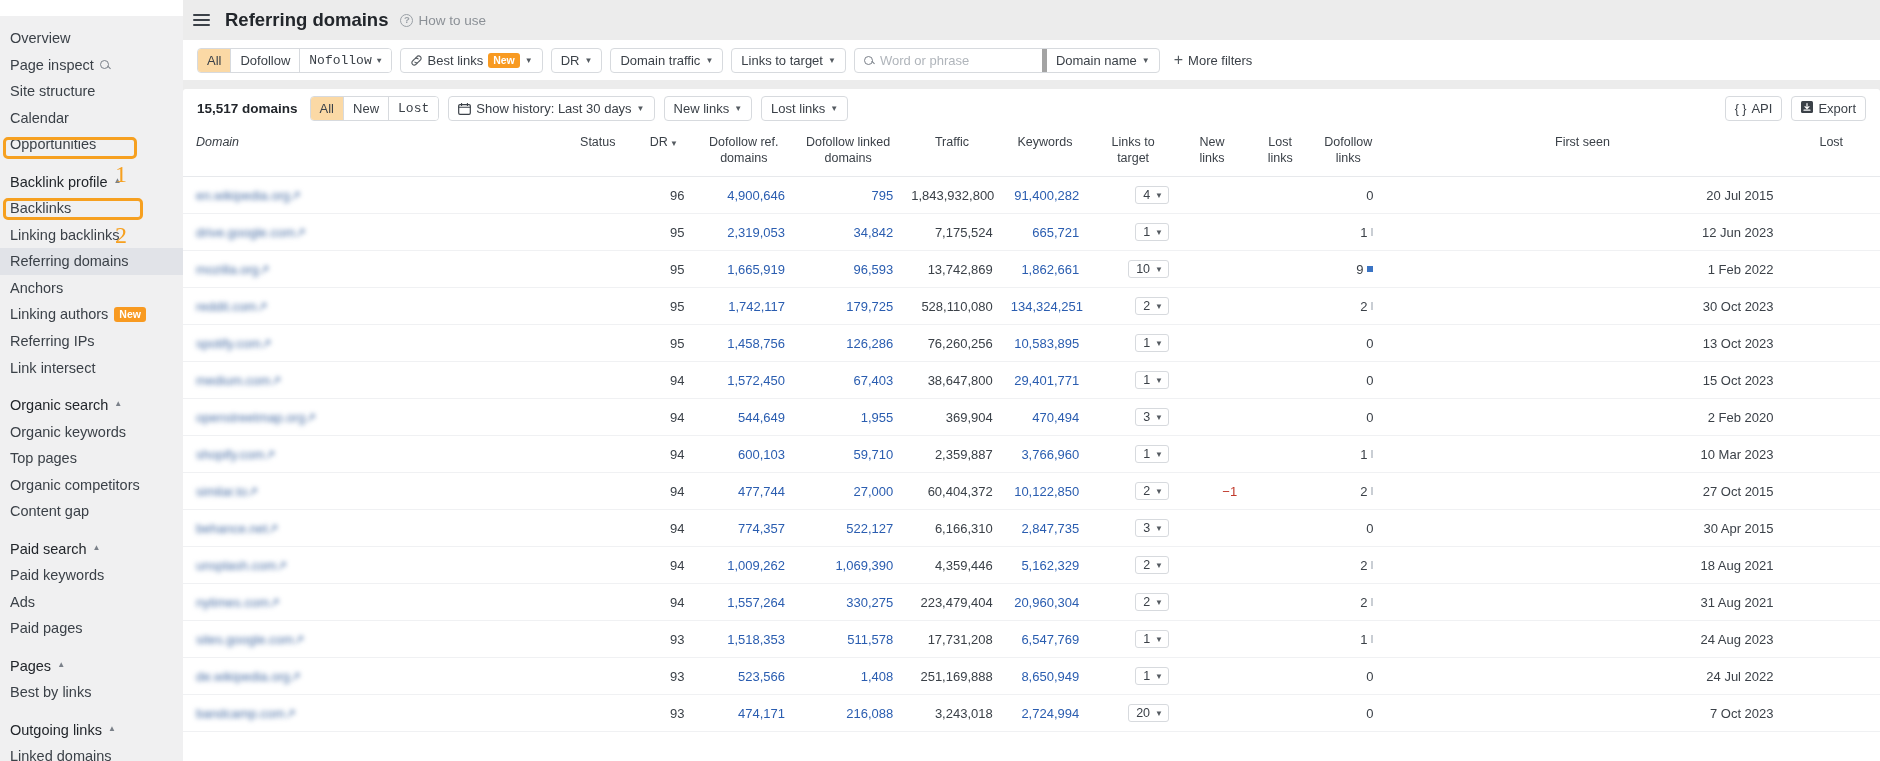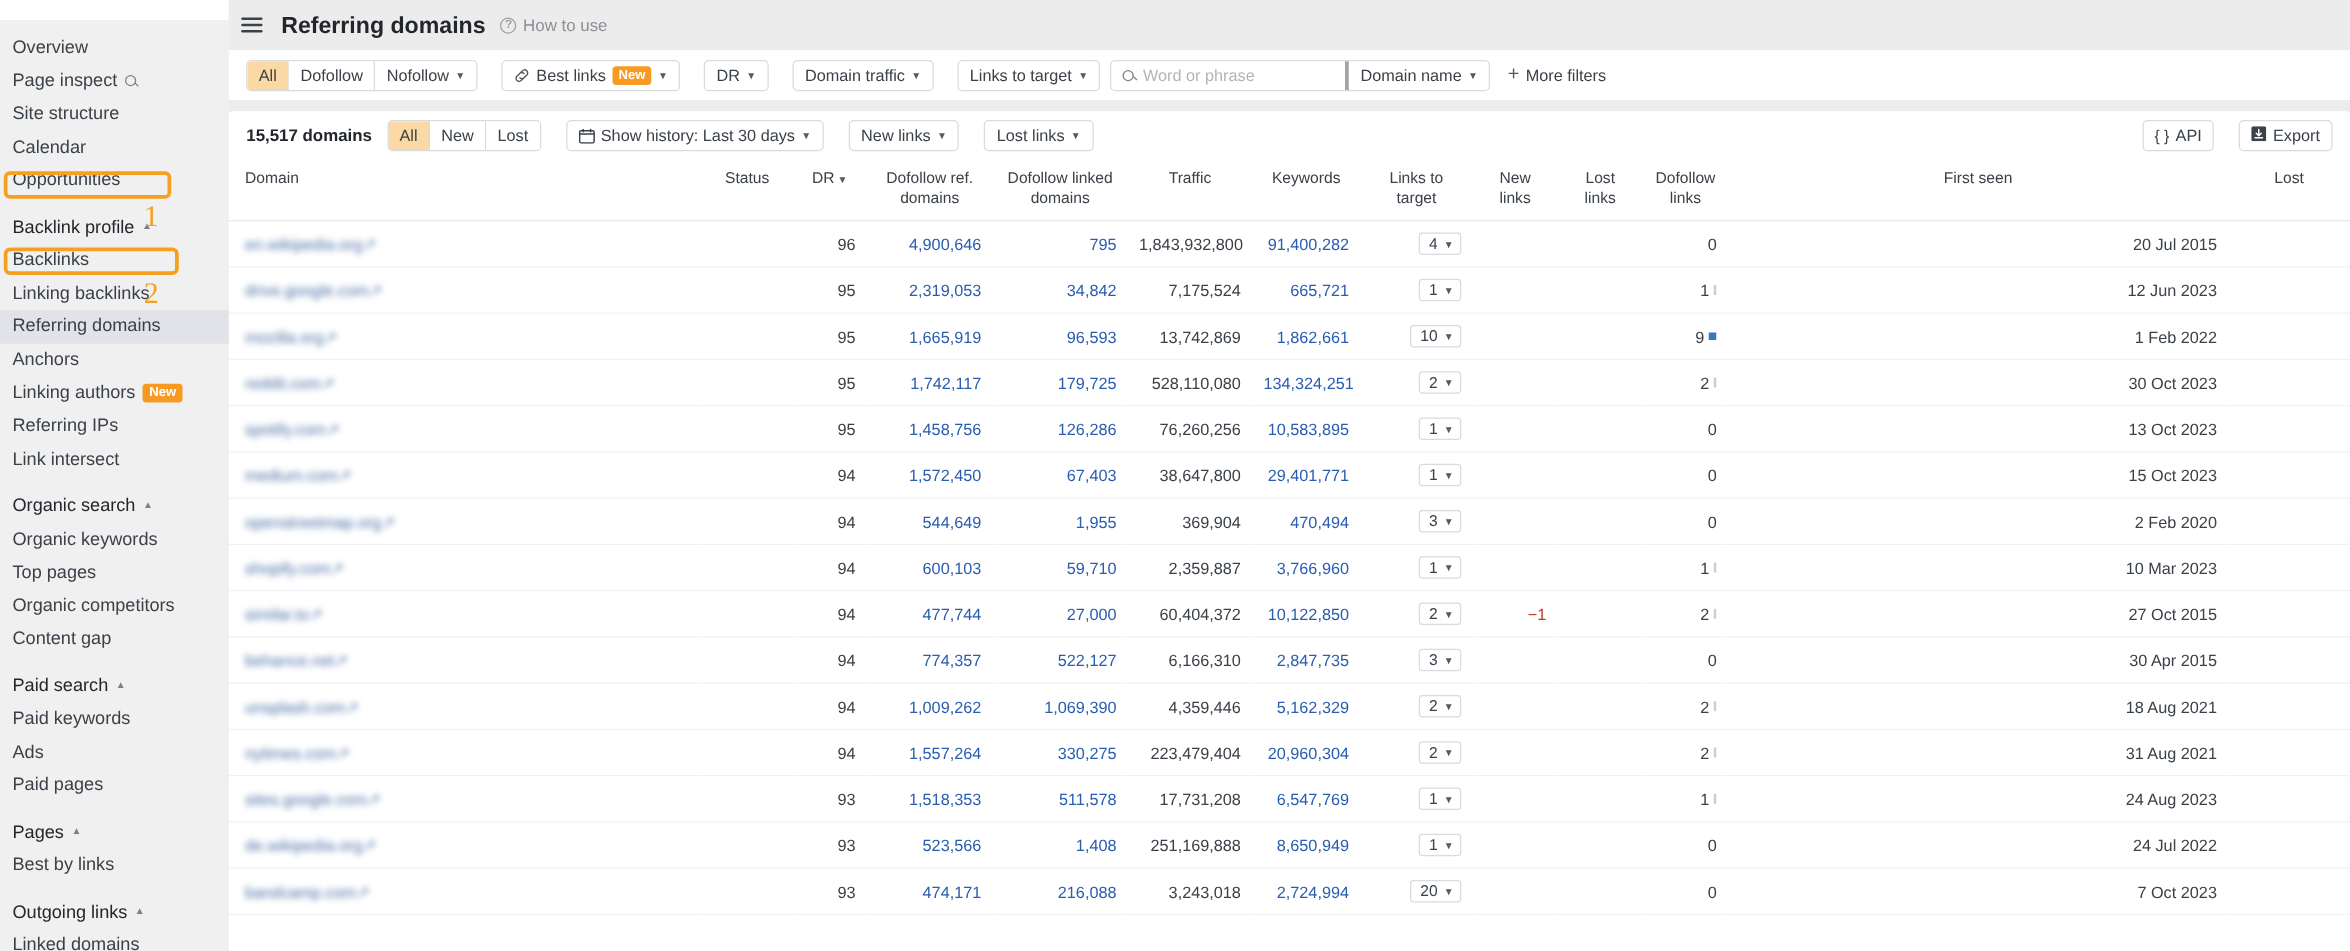--- a/index.html
+++ b/index.html
@@ -75,42 +75,42 @@
     background: #fff; height: 41px; min-height: 41px;
     display: flex; align-items: center; padding: 0 14px; gap: 8px;
     border-bottom: 1px solid #ececec;
   }
   .seg { display: flex; border: 1px solid #d7dade; border-radius: 4px; overflow: hidden; height: 25px; }
   .seg > div {
     font-size: 13px; color: #3b4148; padding: 0 9px; display: flex;
     align-items: center; border-right: 1px solid #d7dade; cursor: pointer;
     background: #fff; height: 100%; gap: 5px; white-space: nowrap;
   }
-  .seg > div:last-child { border-right: none; }
+  .seg > div:last-child { border-right: none; font-family: Liberation Mono, monospace; }
   .seg > div.sel { background: #fbd9a5; }
   .btn {
     height: 25px; border: 1px solid #d7dade; border-radius: 4px; background: #fff;
     font-size: 13px; color: #3b4148; padding: 0 9px; display: flex;
-    align-items: center; gap: 5px; cursor: pointer; white-space: nowrap; margin-left: 11px;
+    align-items: center; gap: 5px; cursor: pointer; white-space: nowrap;
   }
   .dncaret { font-size: 8px; color: #555b61; }
   .link-ico { width: 13px; height: 13px; position: relative; display:inline-block; }
   .link-ico svg { display: block; }
   .searchwrap {
     display: flex; align-items: center; height: 25px;
     border: 1px solid #d7dade; border-radius: 4px; background: #fff; overflow: hidden;
   }
   .searchwrap .sbox { display: flex; align-items: center; gap: 7px; padding: 0 9px; width: 187px; }
   .searchwrap input {
     border: none; outline: none; font-size: 13px; color: #3b4148; width: 150px;
     font-family: "Liberation Sans", sans-serif; background: transparent;
   }
   .searchwrap input::placeholder { color: #b0b5bb; }
   .searchwrap .sdrop {
-    border-left: 3px solid #a3a3a3; padding: 0 9px; height: 100%;
+    border-left: 5px solid #a3a3a3; padding: 0 9px; height: 100%;
     display: flex; align-items: center; gap: 5px; font-size: 13px; color: #3b4148; cursor: pointer;
   }
   .morefilters { display: flex; align-items: center; gap: 5px; font-size: 13px; color: #3b4148; cursor: pointer; margin-left: 6px; }
   .plus { font-size: 16px; color: #555b61; line-height: 1; }
 
   .tablecard {
     background: #fff; margin: 8px 0 0 0; flex: 1; display: flex; flex-direction: column;
     border-radius: 3px 3px 0 0; overflow: hidden;
   }
   .tablebar {
@@ -120,21 +120,21 @@
   .count { font-size: 13.5px; font-weight: bold; color: #22262b; margin-right: 3px; white-space: nowrap; }
   .spacer { flex: 1; }
   .cal-ico { width: 13px; height: 12px; position: relative; display: inline-block; }
 
   table { width: 100%; border-collapse: collapse; table-layout: fixed; }
   thead th {
     font-size: 12.5px; font-weight: normal; color: #3b4148; padding: 7px 9px 10px 9px;
     text-align: center; vertical-align: top; border-bottom: 1px solid #e7e9ec;
     line-height: 1.25;
   }
-  thead th.left { text-align: left; padding-left: 13px; }
+  thead th.left { text-align: left; padding-left: 13px; font-style: italic; }
   thead th .sortc { font-size: 8px; color: #555b61; }
   tbody td {
     font-size: 13px; color: #3b4148; padding: 9px 9px; text-align: right;
     border-bottom: 1px solid #f0f1f3; height: 30.4px; vertical-align: middle;
   }
   tbody td.left { text-align: left; padding-left: 13px; }
   .lnk { color: #2a5db0; }
   .blur {
     color: #4a6fa5; filter: blur(2.6px); display: inline-block; white-space: nowrap;
     font-size: 13px; user-select: none;

